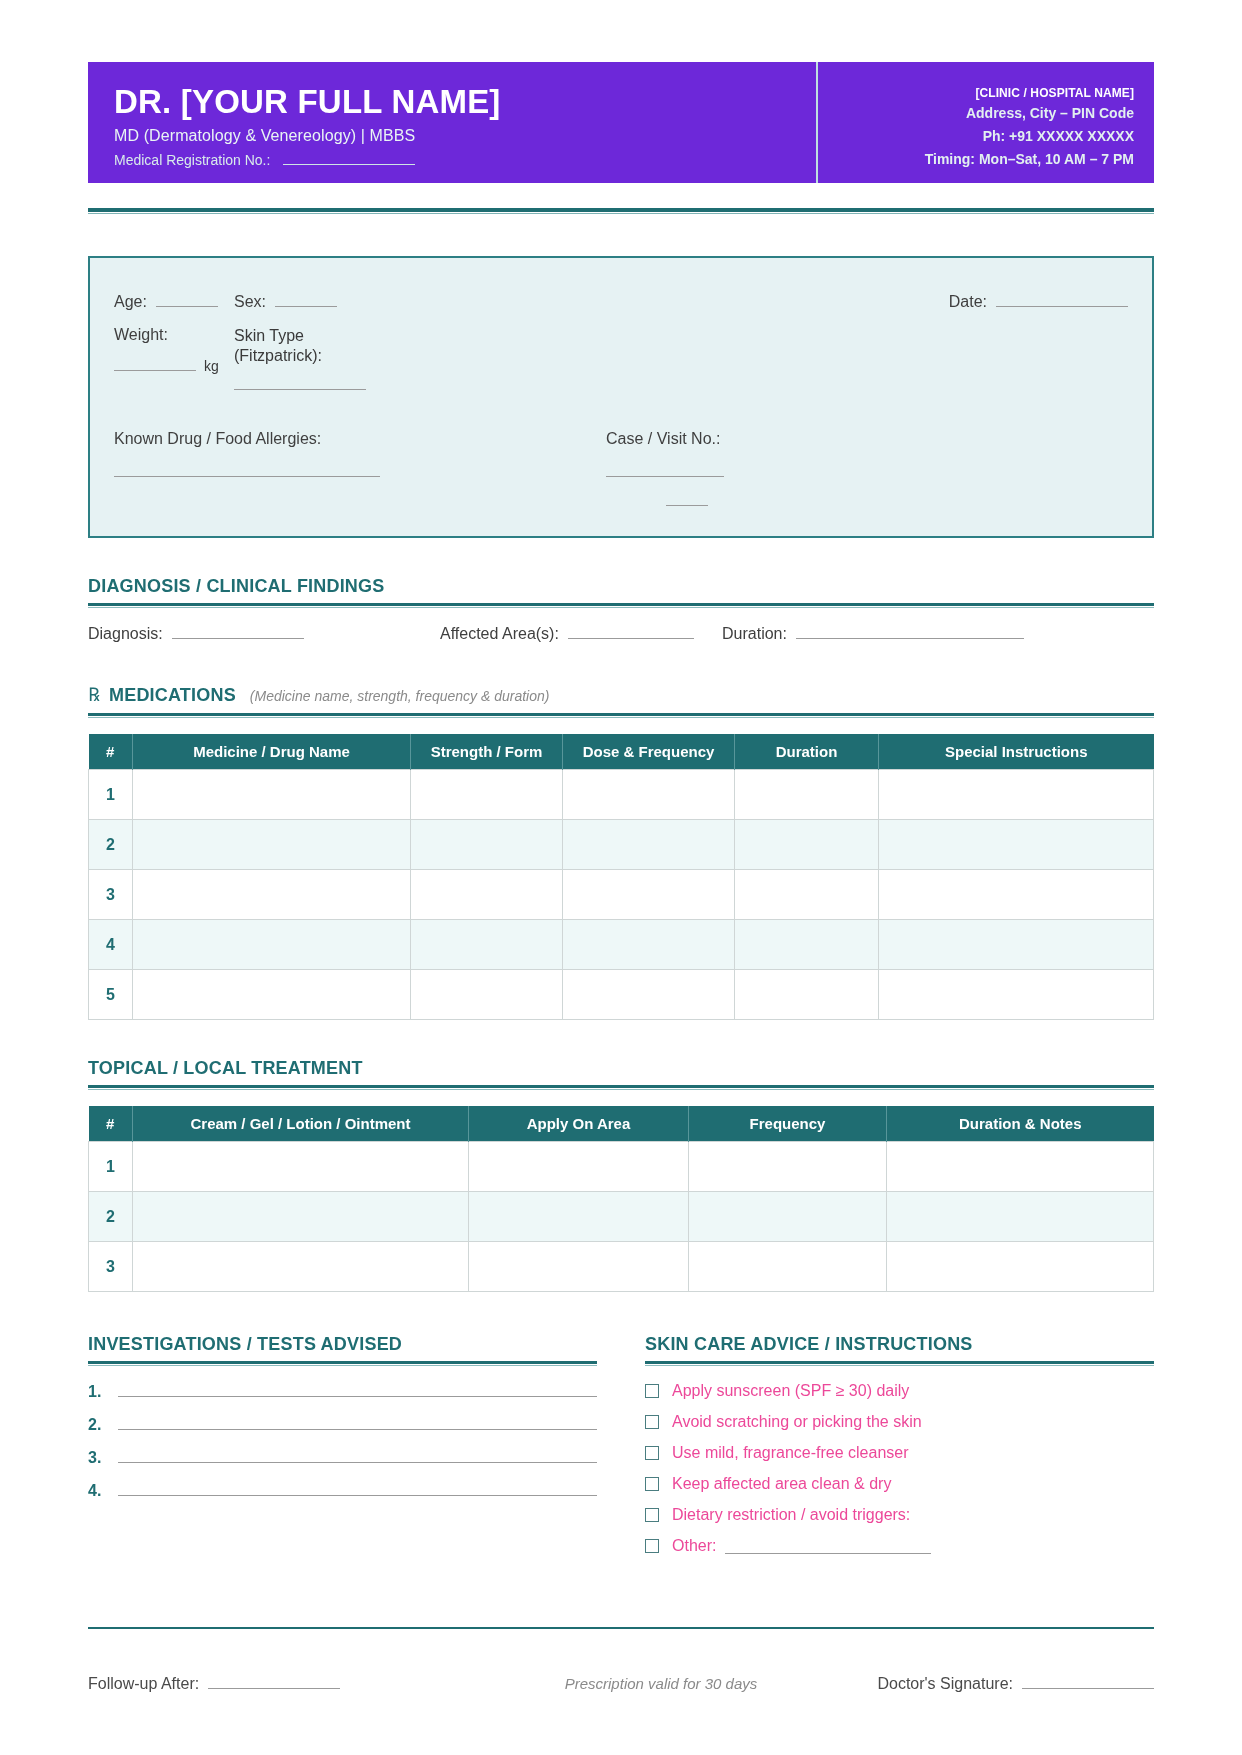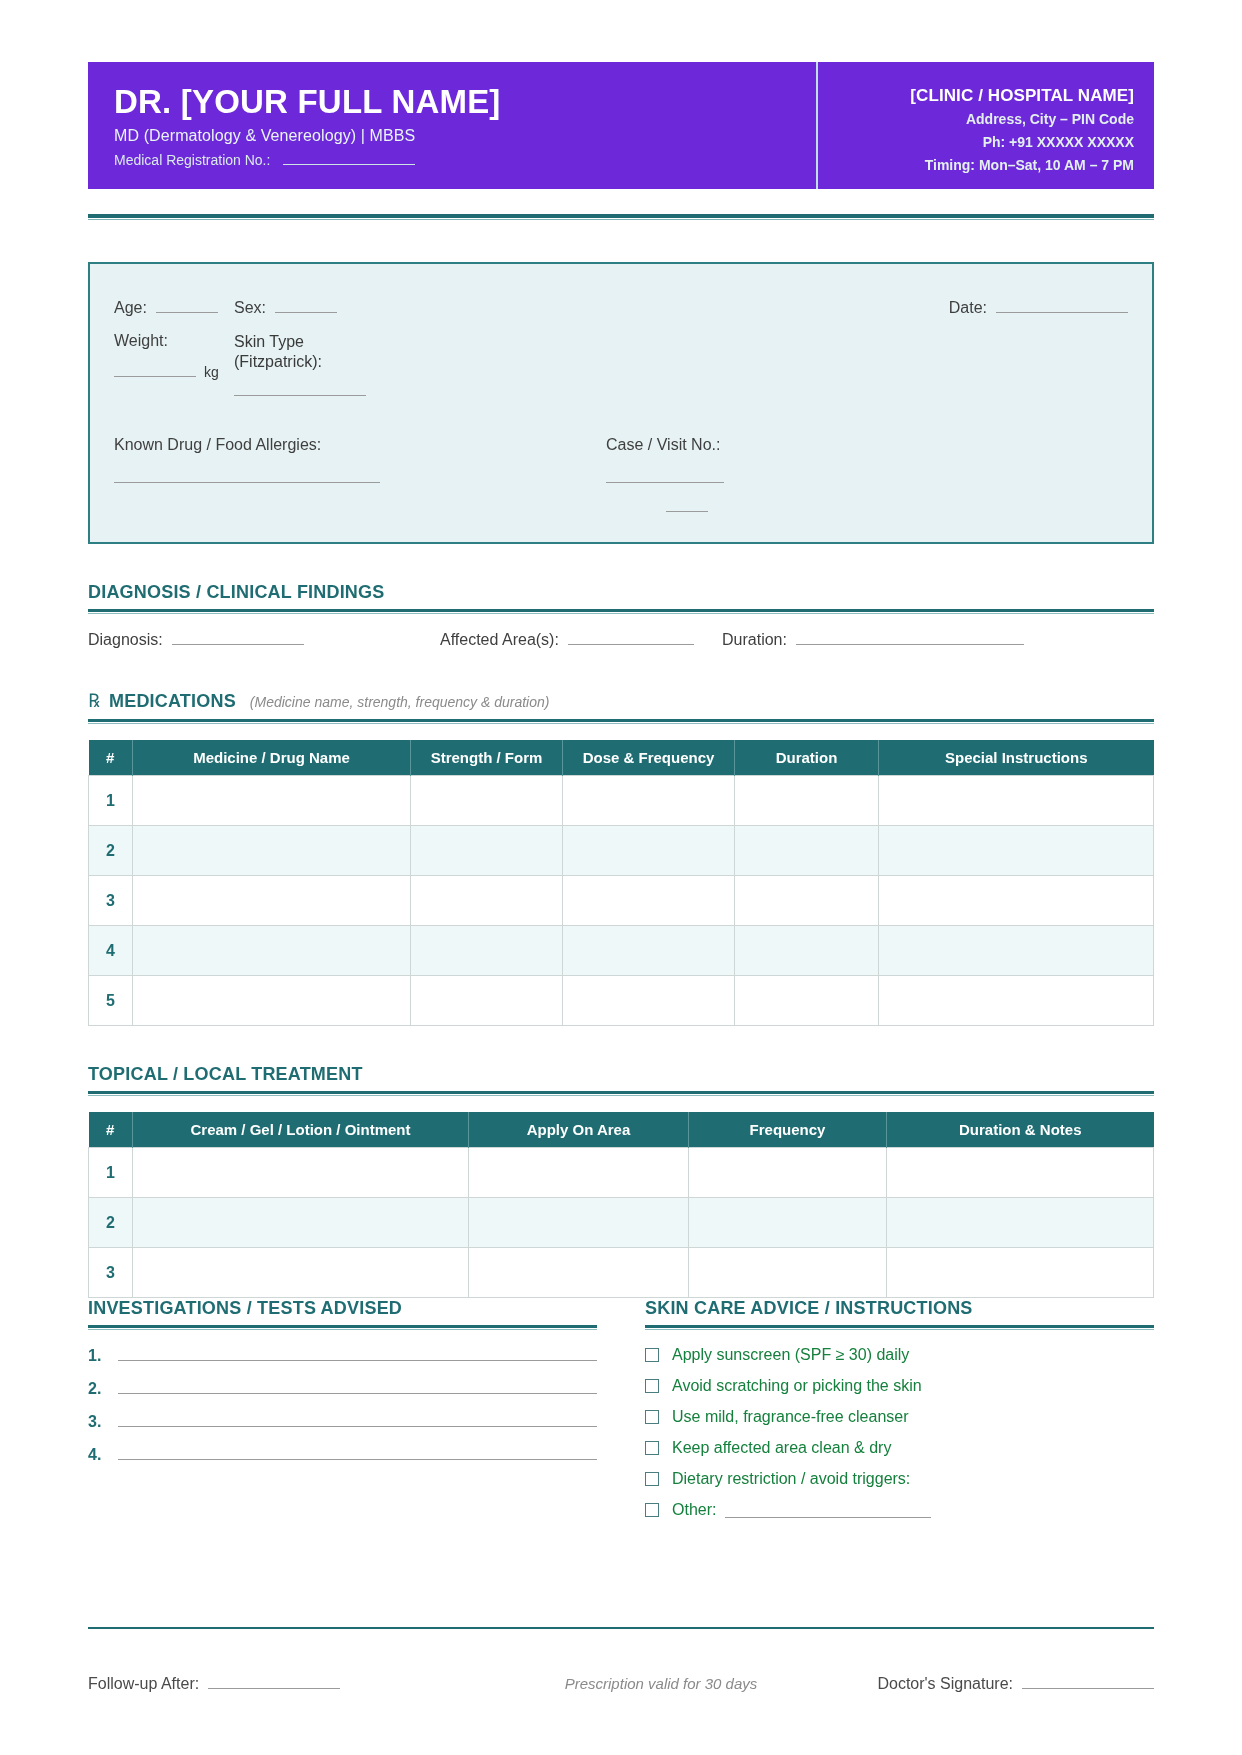--- a/index.html
+++ b/index.html
@@ -48,21 +48,21 @@
     font-size: 14px;
     margin-top: 5px;
     color: #d9ebeb;
   }
   .lh-right {
     flex: 0 0 336px;
     padding: 24px 20px 14px 18px;
     text-align: right;
   }
   .clinic-name {
-    font-size: 17px;
+    font-size: 12px;
     font-weight: bold;
     color: #ffffff;
     letter-spacing: .1px;
   }
   .clinic-line {
     font-size: 14px;
     color: #e3f0f0;
     margin-top: 4px;
     line-height: 1.35;
     font-weight: bold;
@@ -166,26 +166,26 @@
     font-size: 16px;
     font-weight: bold;
     color: #1f6d72;
     text-align: center;
     vertical-align: middle;
   }
   table.grid tbody tr:nth-child(even) td { background: #eef8f8; }
   table.grid td.num { width: 44px; }
 
   
-  .lower { display: flex; gap: 48px; }
+  .lower { display: flex; margin-top: 42px; gap: 48px; }
   .lower-col { flex: 1 1 0; }
   .num-line { display: flex; align-items: baseline; margin-top: 14px; font-size: 16px; }
   .num-line .idx { font-weight: bold; color: #1f6d72; width: 26px; }
   .num-line .ln { flex: 1 1 auto; margin-left: 4px; }
-  .chk-line { display: flex; align-items: center; margin-top: 13px; font-size: 16px; color: #15803d; }
+  .chk-line { display: flex; align-items: center; margin-top: 13px; font-size: 16px; color: #ec4899; }
   .box {
     width: 14px; height: 14px;
     border: 1px solid #4a7d80;
     margin-right: 13px;
     flex: 0 0 auto;
     background: #fff;
   }
   .chk-line .ln { margin-left: 9px; }
 
   

